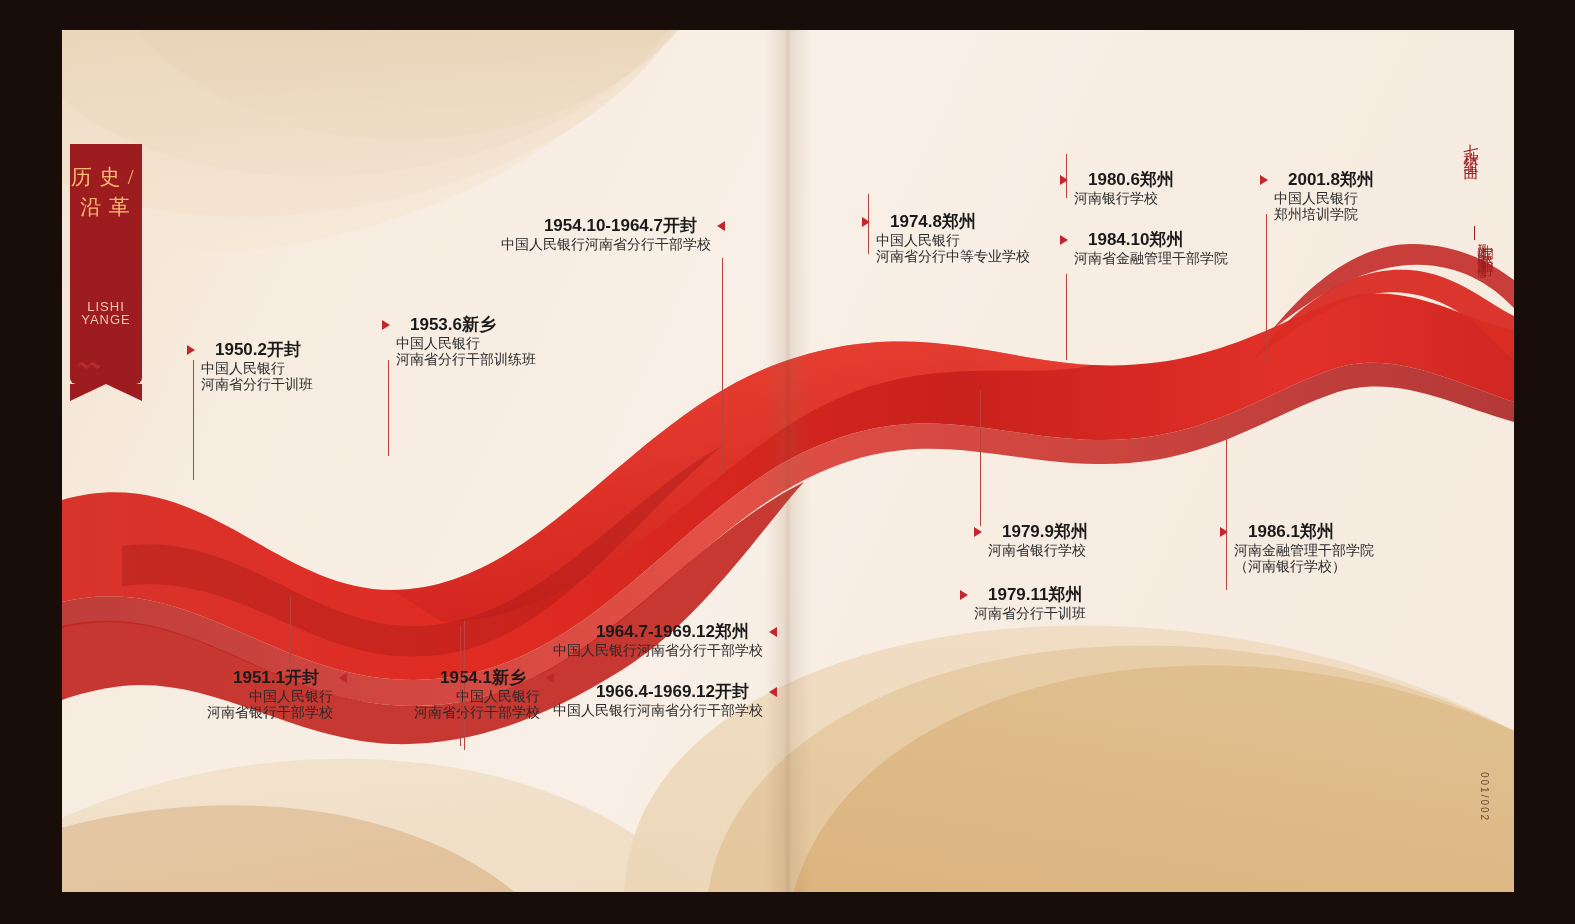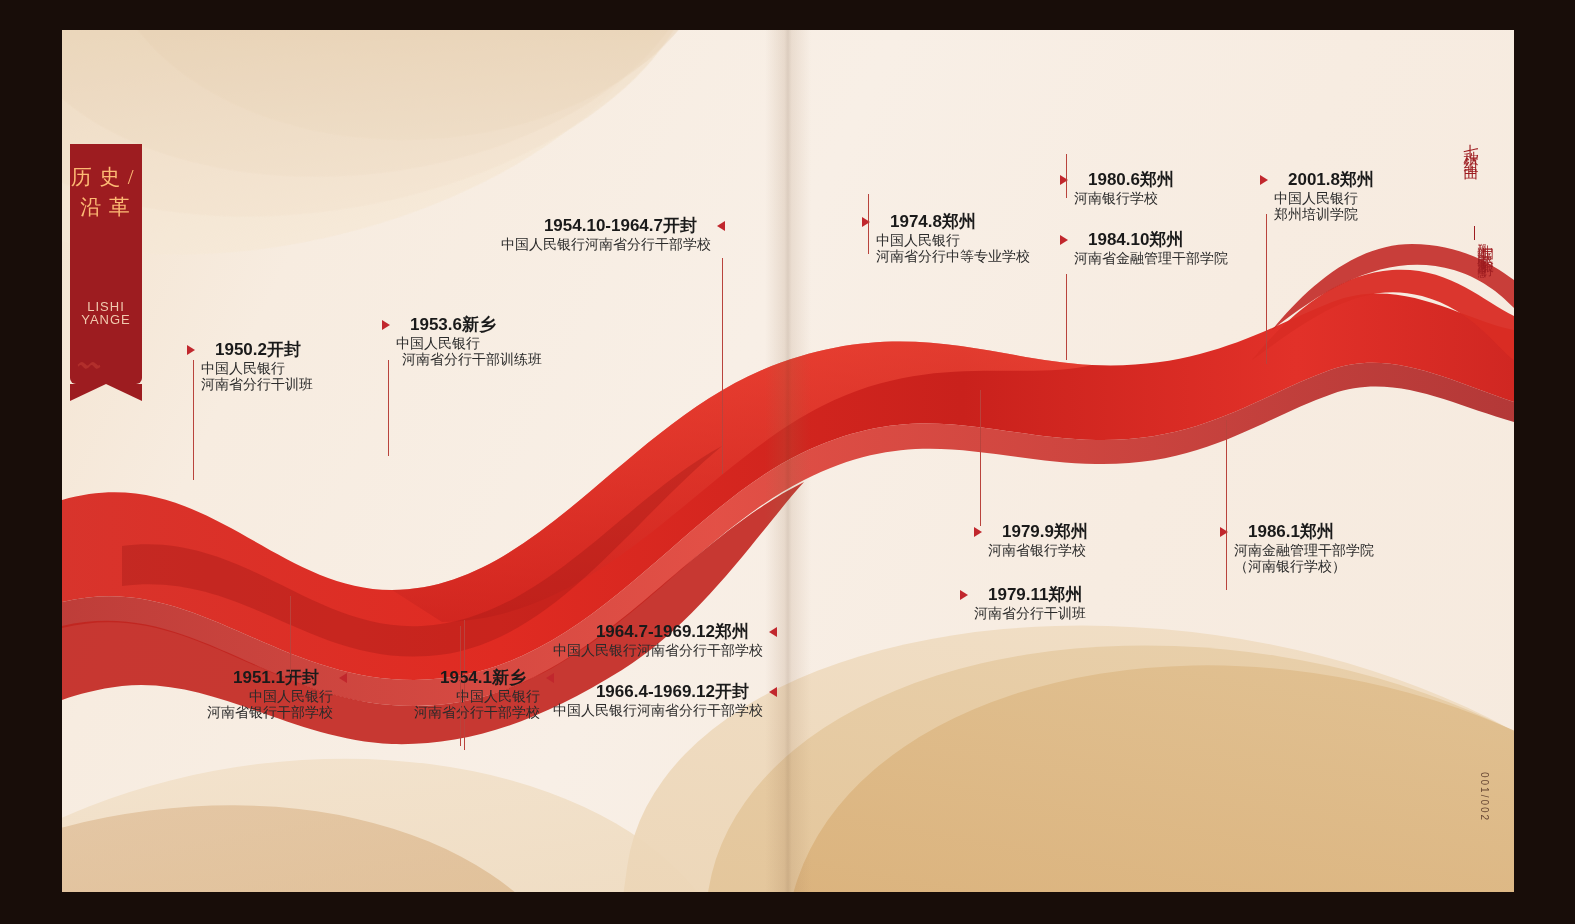--- a/index.html
+++ b/index.html
@@ -168,21 +168,21 @@
       <div class="ln" style="margin-left:14px;">河南省分行干训班</div>
     </div>
     <div class="stem" style="left:131px;top:330px;height:120px;"></div>
 
     <div class="entry" style="left:320px;top:285px;">
       <div class="hd">
           <span class="tri tri-r"></span>
         <span class="yr">1953.6新乡</span>
         </div>
       <div class="ln" style="margin-left:14px;">中国人民银行</div>
-      <div class="ln" style="margin-left:20px;text-align:center;">河南省分行干部训练班</div>
+      <div class="ln" style="margin-left:14px;text-align:center;">河南省分行干部训练班</div>
     </div>
     <div class="stem" style="left:326px;top:330px;height:96px;"></div>
 
     <div class="entry r" style="right:789px;top:186px;">
       <div class="hd">
           <span class="yr">1954.10-1964.7开封</span>
         <span class="tri tri-l"></span>
         </div>
       <div class="ln" style="margin-right:14px;">中国人民银行河南省分行干部学校</div>
     </div>

